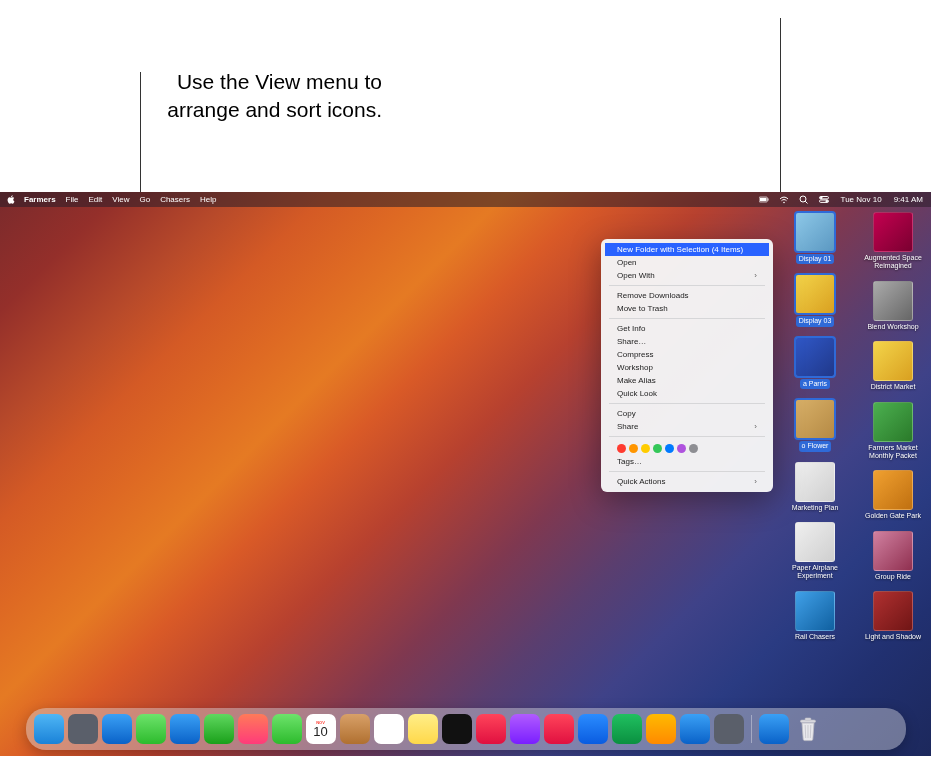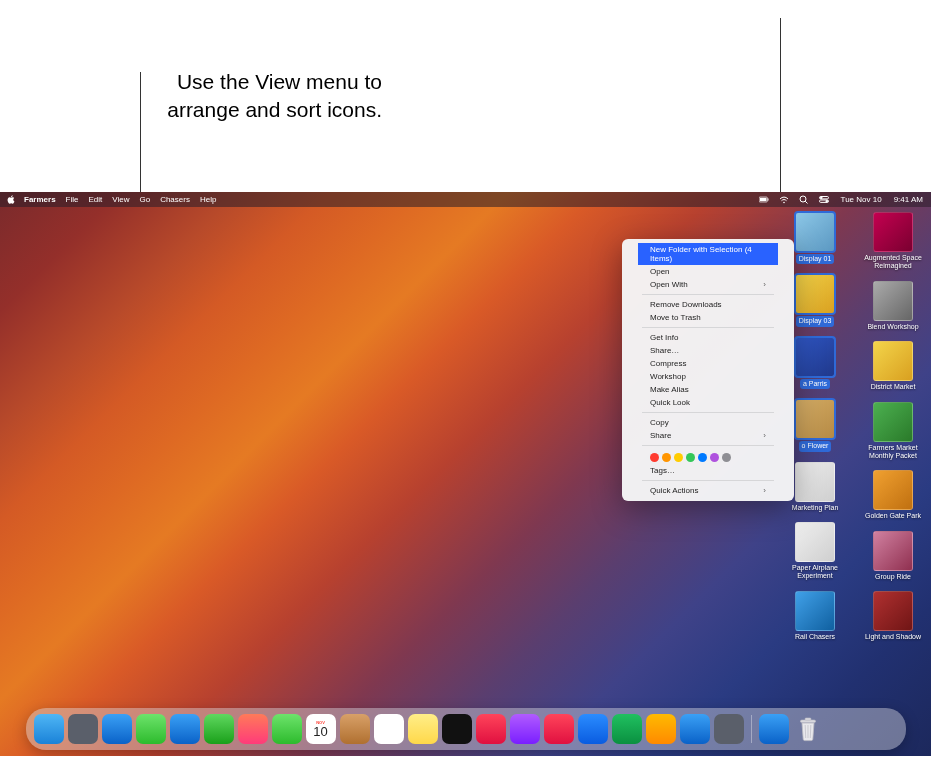--- a/index.html
+++ b/index.html
@@ -108,26 +108,26 @@
 .icon-label.sel {
   background: #2f6ad8;
   border-radius: 3px;
   padding: 1px 3px;
   text-shadow: none;
 }
 
 
 .ctx {
   position: absolute;
-  left: 622px; top: 47px;
+  left: 601px; top: 47px;
   width: 172px;
   background: rgba(245,245,246,0.97);
   border-radius: 6px;
   box-shadow: 0 8px 30px rgba(0,0,0,0.35);
-  padding: 4px 16px;
+  padding: 4px 4px;
   font-size: 8px;
   color: #222;
 }
 .ctx .row {
   padding: 2px 12px;
   display:flex; align-items:center;
   justify-content: space-between;
 }
 .ctx .row.hl { background:#2962ff; color:#fff; }
 .ctx .sep { height:1px; background:#d6d6d8; margin:3px 4px; }

